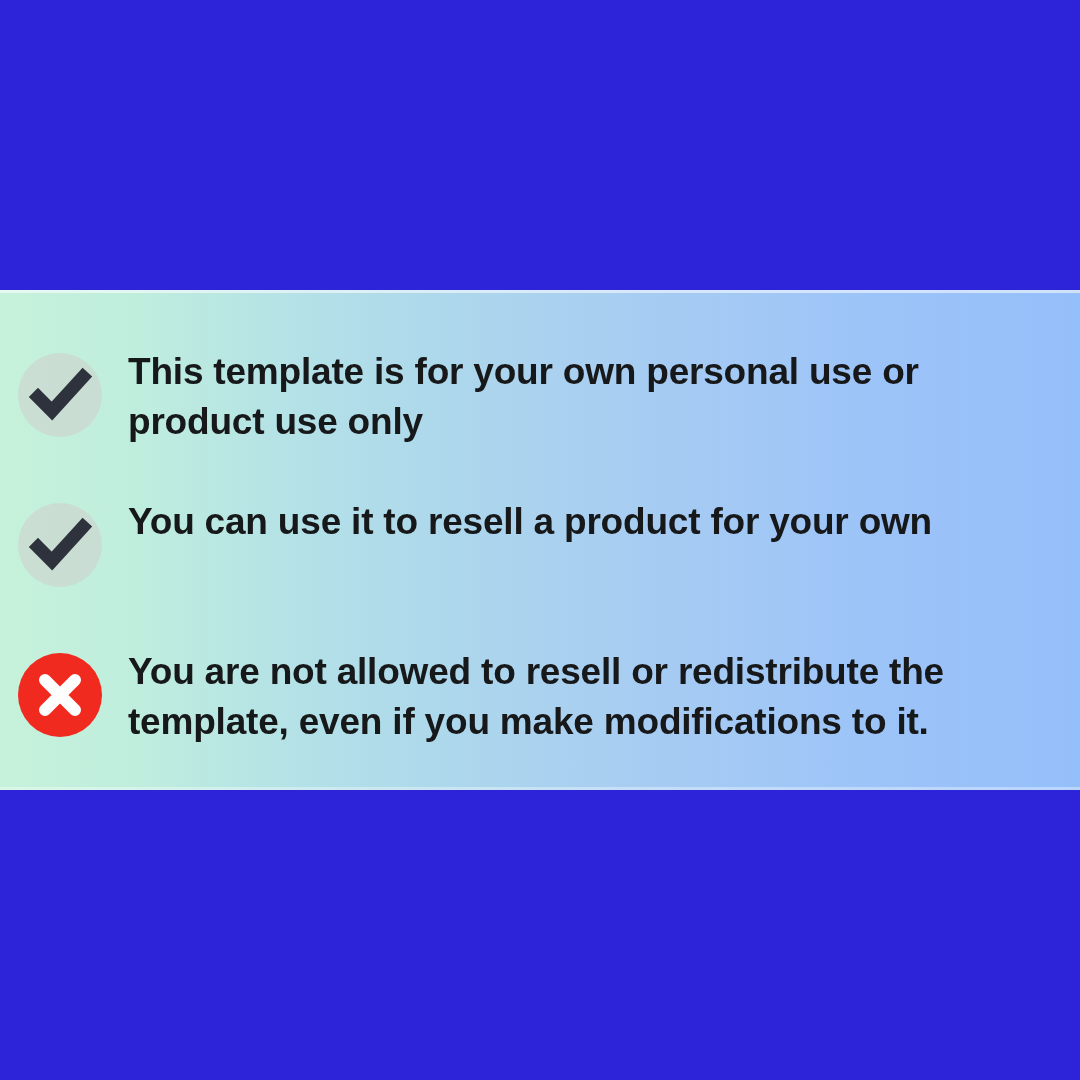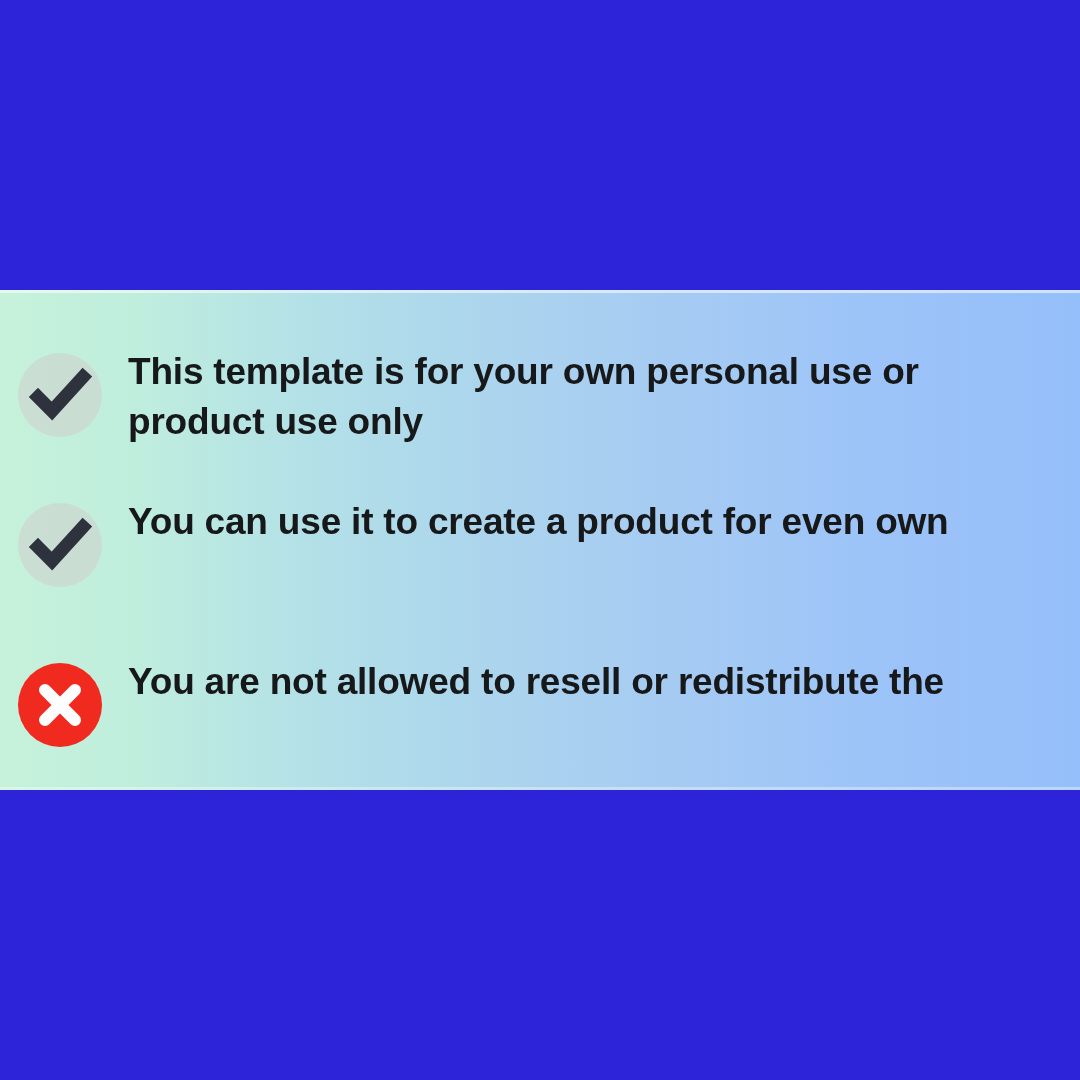--- a/index.html
+++ b/index.html
@@ -61,21 +61,21 @@
 
   .term-row {
     position: absolute;
     display: flex;
     align-items: flex-start;
     left: 18px;
     width: 1045px;
   }
   .term-row.row-0 { top: 55px; }
   .term-row.row-1 { top: 205px; }
-  .term-row.row-2 { top: 365px; }
+  .term-row.row-2 { top: 355px; }
 
   
   .icon-slot {
     flex: 0 0 auto;
     width: 84px;
     height: 84px;
     position: relative;
     margin-right: 26px;
   }
 
@@ -147,31 +147,32 @@
       </div>
 
       <div class="term-row row-1">
         <div class="icon-slot">
           <span class="icon-circle check-bg"></span>
           <svg class="icon-glyph" viewBox="0 0 84 84">
             <path d="M20 44 L34 58 L65 24" stroke="#2E323C" stroke-width="13" stroke-linecap="square" stroke-linejoin="miter" fill="none"></path>
           </svg>
         </div>
         <div class="term-text">
-          <span class="line">You can use it to create a product for even own</span>
+          <span class="line">You can use it to resell a product for your own</span>
         </div>
       </div>
 
       <div class="term-row row-2">
         <div class="icon-slot">
           <span class="icon-circle cross-bg"></span>
           <svg class="icon-glyph" viewBox="0 0 84 84">
             <path d="M27 27 L57 57 M57 27 L27 57" stroke="#FFFFFF" stroke-width="12" stroke-linecap="round" fill="none"></path>
           </svg>
         </div>
         <div class="term-text">
           <span class="line">You are not allowed to resell or redistribute the</span>
+          <span class="line">template, even if you make modifications to it.</span>
         </div>
       </div>
 
     </div>
   </div>
 </div>
 
 </body></html>

